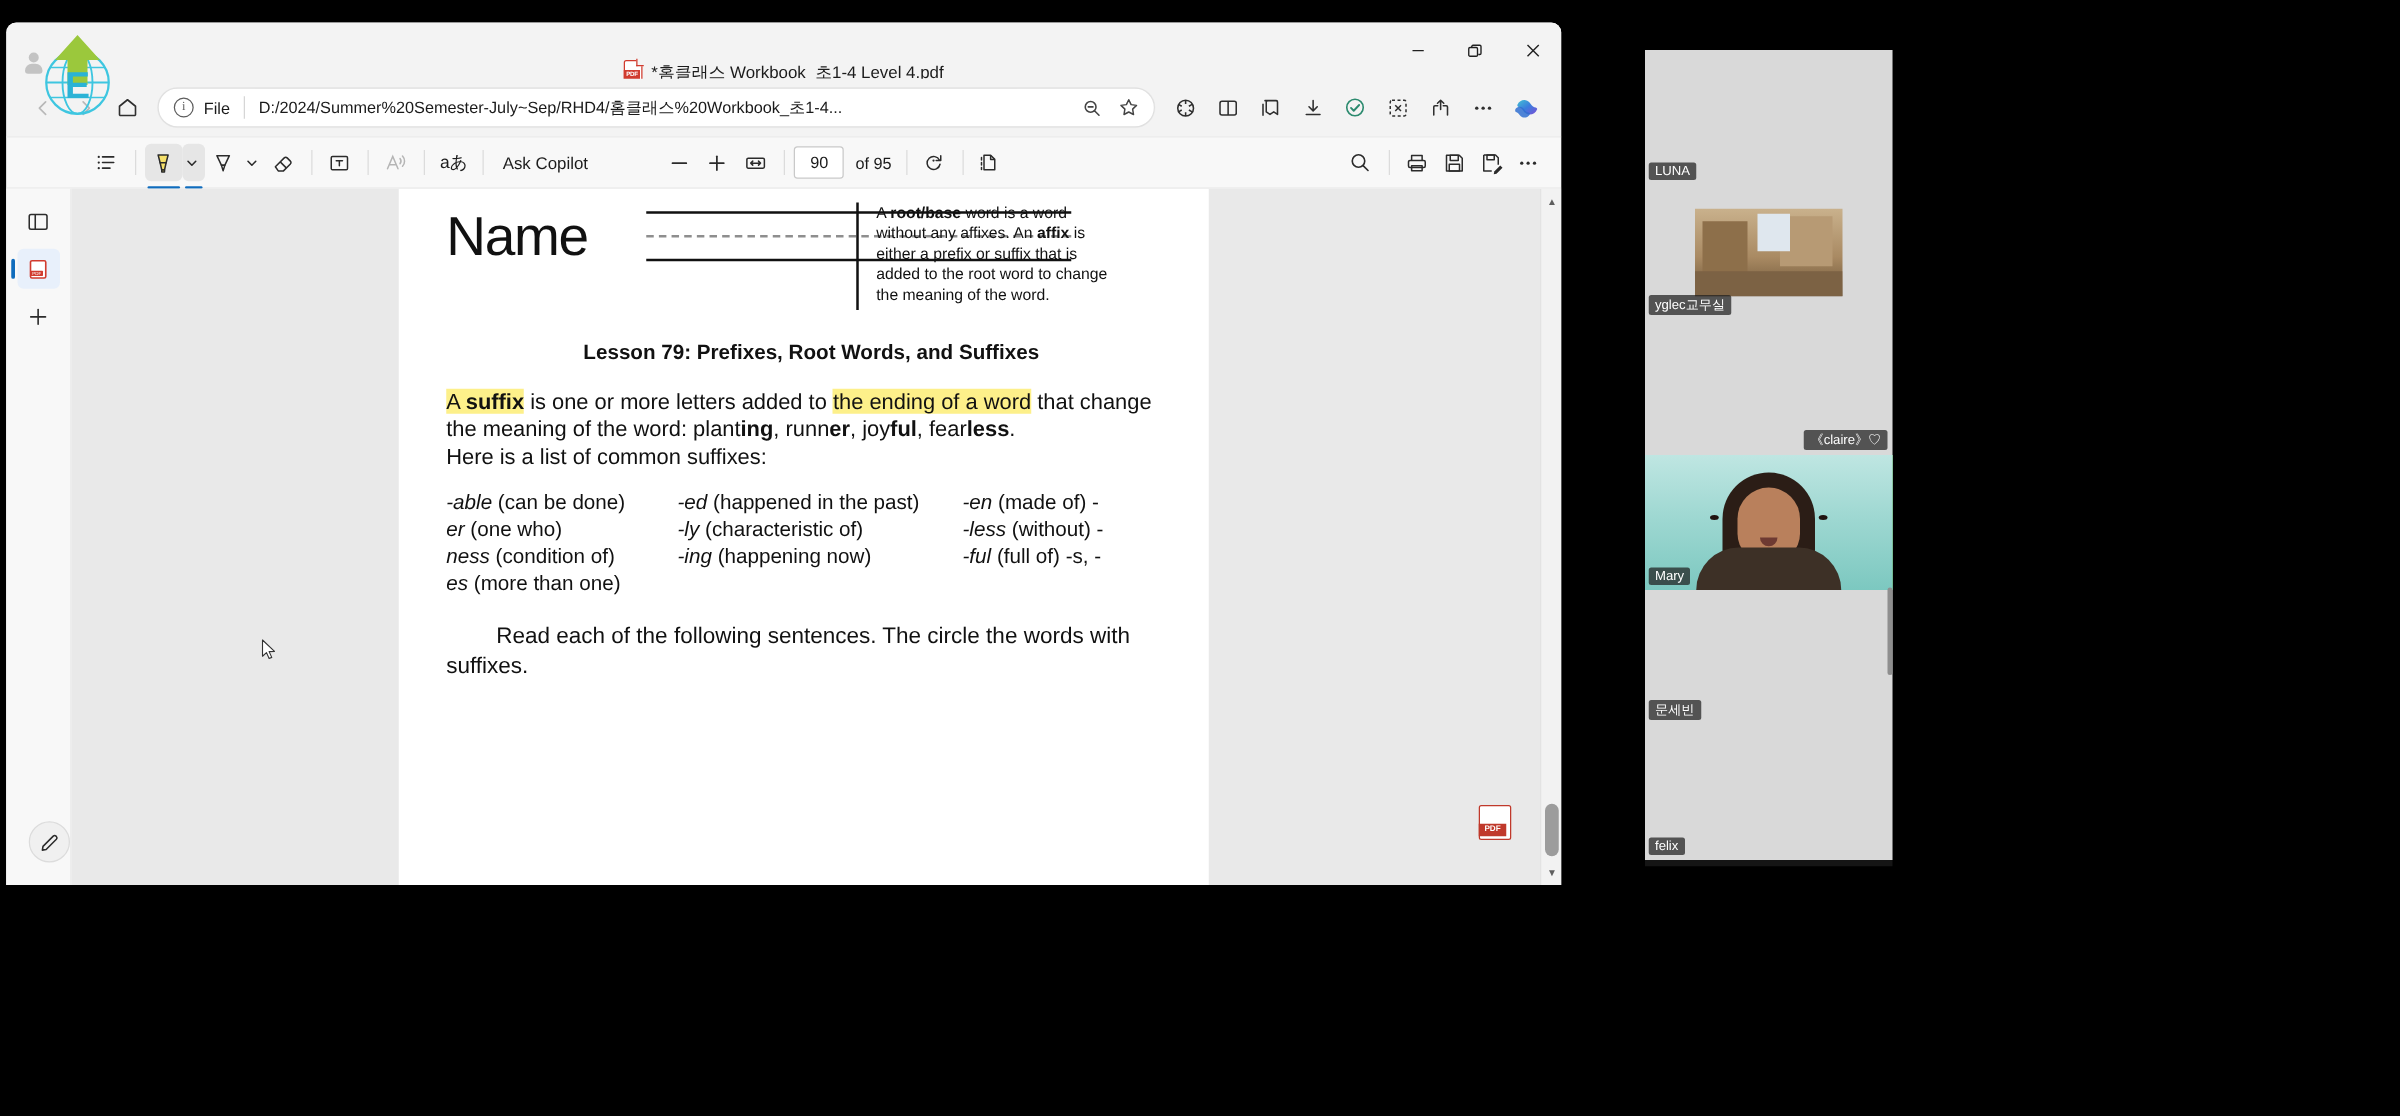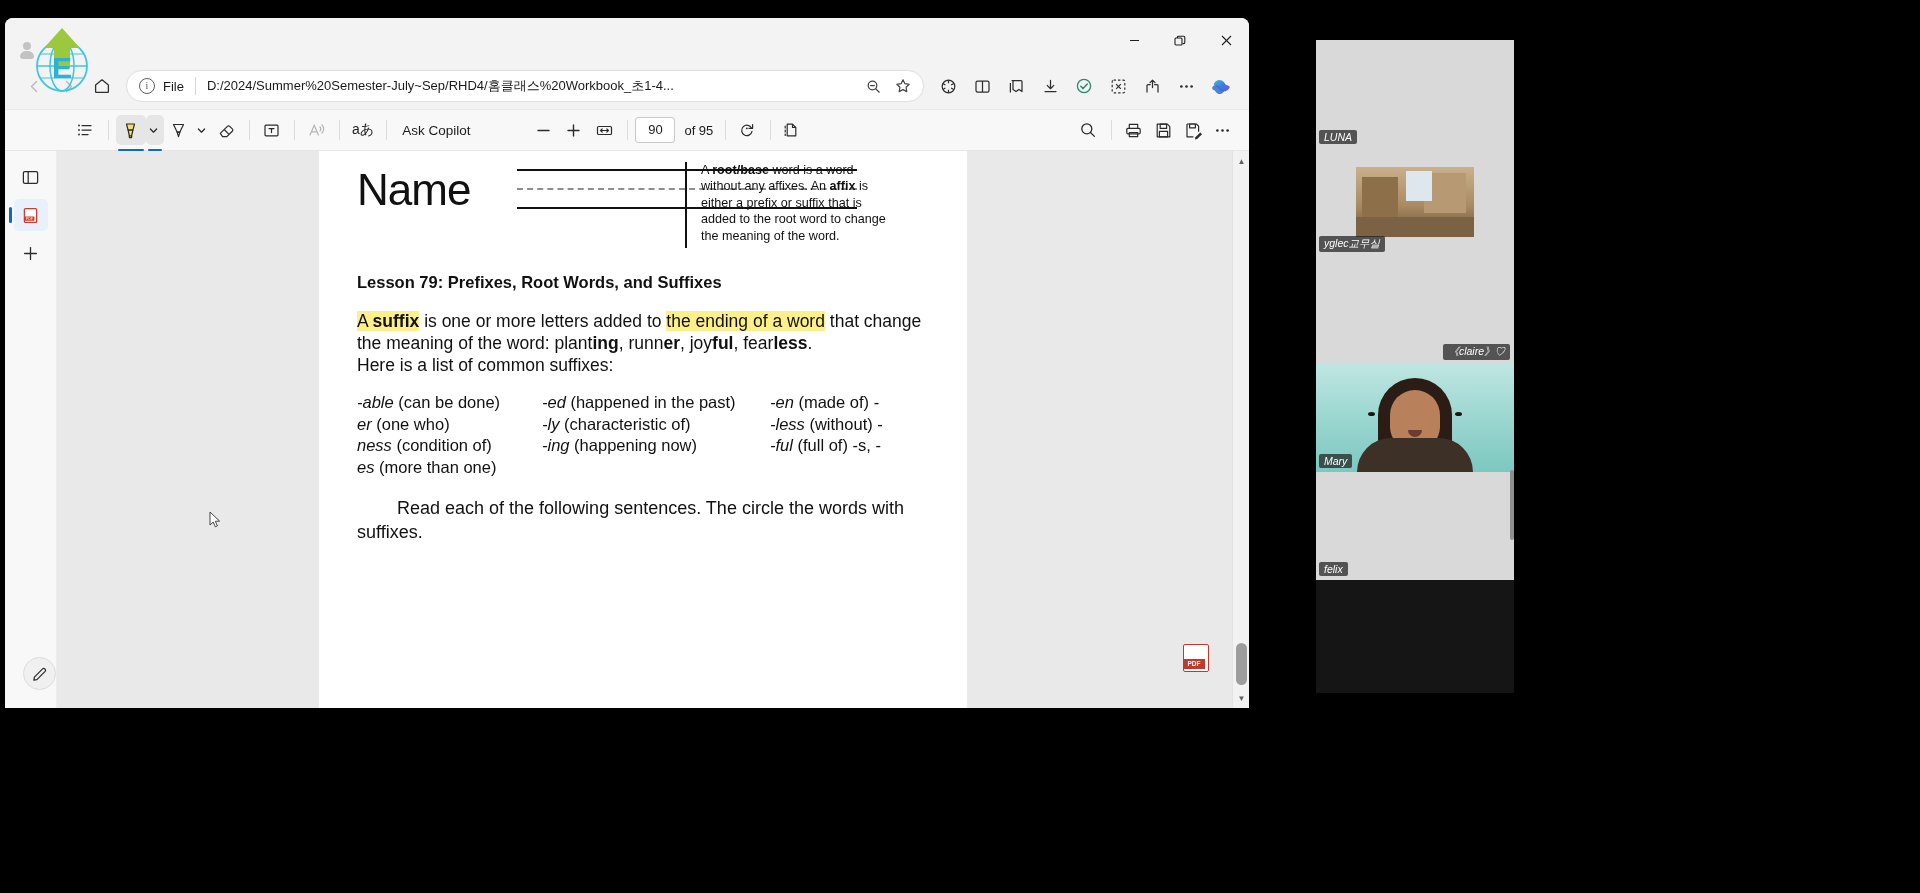--- a/index.html
+++ b/index.html
@@ -168,21 +168,21 @@
   .ln-solid2 { height:2px; background:#111; }
 
   .defbox {
     position:absolute; right:18px; top:3px; width:222px;
     font-size:12.6px; line-height:16.4px; color:#111;
   }
   .defbox b { font-weight:bold; }
   .defbox .bar { position:absolute; left:-16px; top:0; bottom:-4px; width:2px; background:#111; }
 
   .lessontitle {
-    text-align:left; font-size:16.5px; font-weight:bold; margin-top:18px; color:#111;
+    text-align:center; font-size:16.5px; font-weight:bold; margin-top:18px; color:#111;
   }
 
   .para {
     margin-top: 18px; font-size:17.5px; line-height:22px; color:#111;
   }
   .hl { background:#fdf08a; }
   .para b { font-weight:bold; }
 
   .suffixlist {
     margin-top:16px; font-size:16.5px; line-height:21.5px; color:#111;
@@ -197,21 +197,20 @@
     display:grid; grid-template-columns: 192px 192px auto; padding-left:22px;
   }
   .words .u { text-decoration: underline; text-underline-offset: 2px; }
 
   .instr2 { margin-top:18px; font-size:18px; line-height:24px; color:#111; text-indent:40px; }
 
   
   .videopanel {
     position:absolute; left:1316px; top:40px; width:198px; height:653px;
     background:#151515;
-    font-style:italic;
   }
   .vtile { position:relative; width:198px; background:#d9d9d9; }
   .vname {
     position:absolute; left:3px; bottom:4px;
     background:rgba(30,30,30,.72); color:#fff; font-size:10.5px;
     padding:1px 5px; border-radius:2px; white-space:nowrap;
   }
   .vtile.active { outline:3px solid #7ee05e; outline-offset:-3px; }
 
   .photo-room {
@@ -258,20 +257,25 @@
 <body>
 
 <div id="root">
 
   <div class="browser">
 
     <div class="titlebar">
       <div class="profile-dot">
         <div class="head"></div>
           <div class="body"></div>
+      </div>
+      <div class="tab-title">
+        <span class="pdf-badge">
+          <span class="sheet"></span><span class="fold"></span><span class="lbl">PDF</span>
+        </span><span>*홈클래스 Workbook_초1-4 Level 4.pdf</span>
       </div>
       <div class="winbtns">
         <div class="winbtn">
           <svg width="11" height="11" viewBox="0 0 11 11">
               <line x1="1" y1="5.5" x2="10" y2="5.5" stroke="currentColor" stroke-width="1.1"></line>
             </svg>
         </div>
         <div class="winbtn">
           <svg width="12" height="12" viewBox="0 0 12 12" fill="none" stroke="currentColor" stroke-width="1.1">
             <rect x="1" y="3" width="7" height="7" rx="1"></rect>
@@ -659,20 +663,23 @@
         <div class="hair"></div>
           <div class="skin"></div>
         <div class="eye l"></div>
           <div class="eye r"></div>
           <div class="mouth"></div>
         <div class="body"></div>
       </div>
       <div class="vname">Mary</div>
     </div>
 
+    <div class="vtile" style="height:108px;">
+      <div class="vname">문세빈</div>
+    </div>
 
     <div class="vtile" style="height:108px;">
       <div class="vname">felix</div>
     </div>
 
     <div class="vscroll"></div>
   </div>
 
 </div>
 

